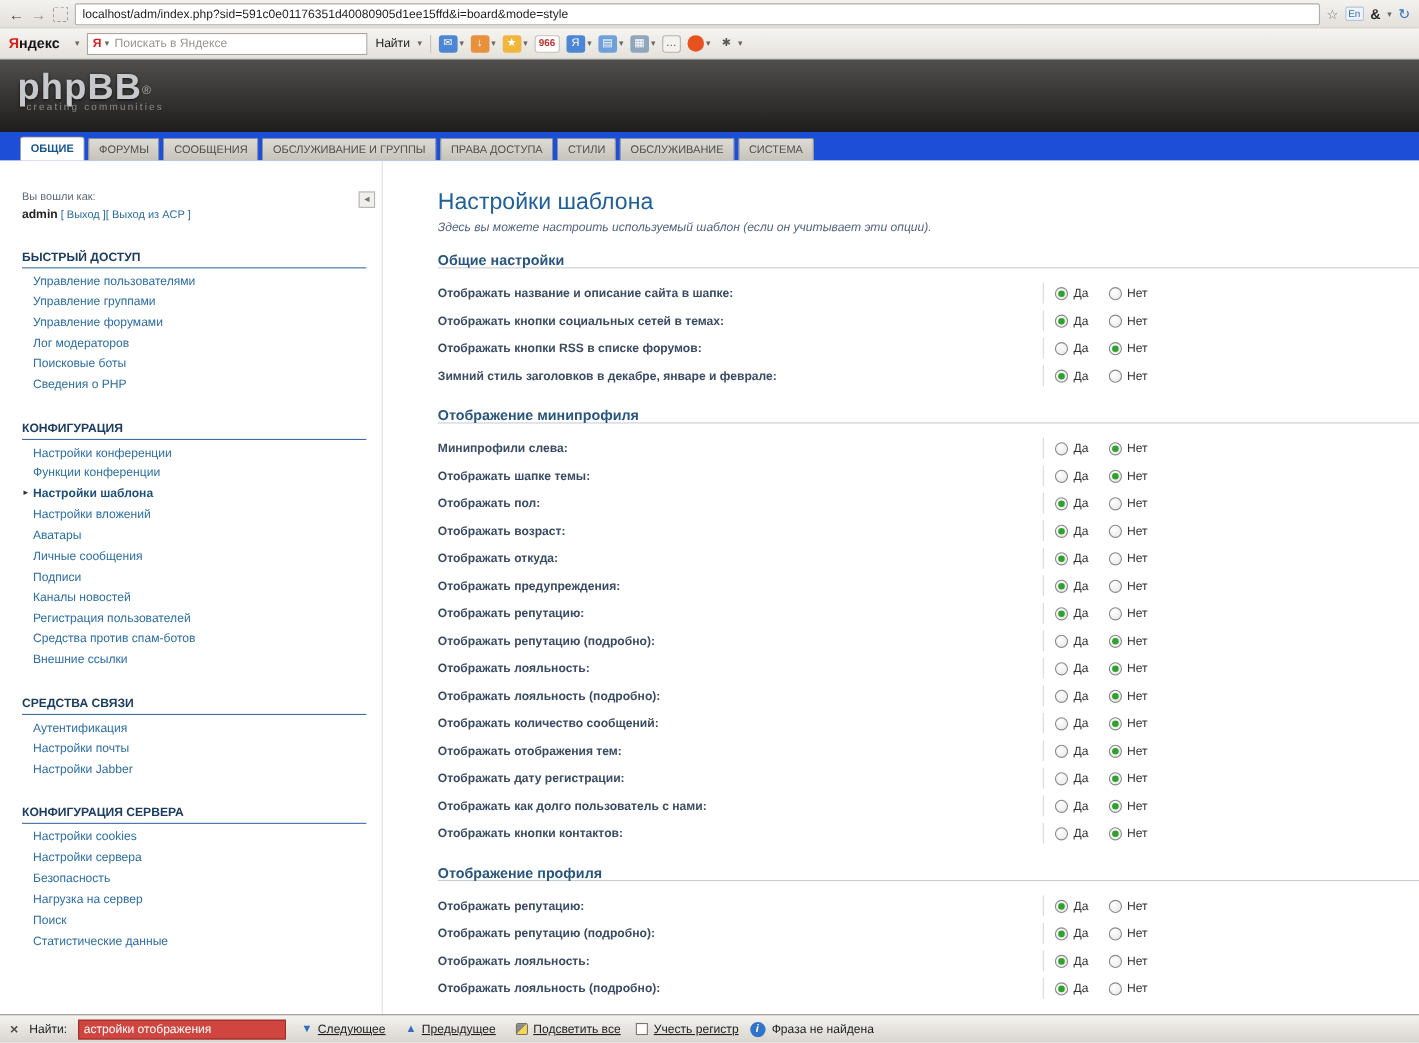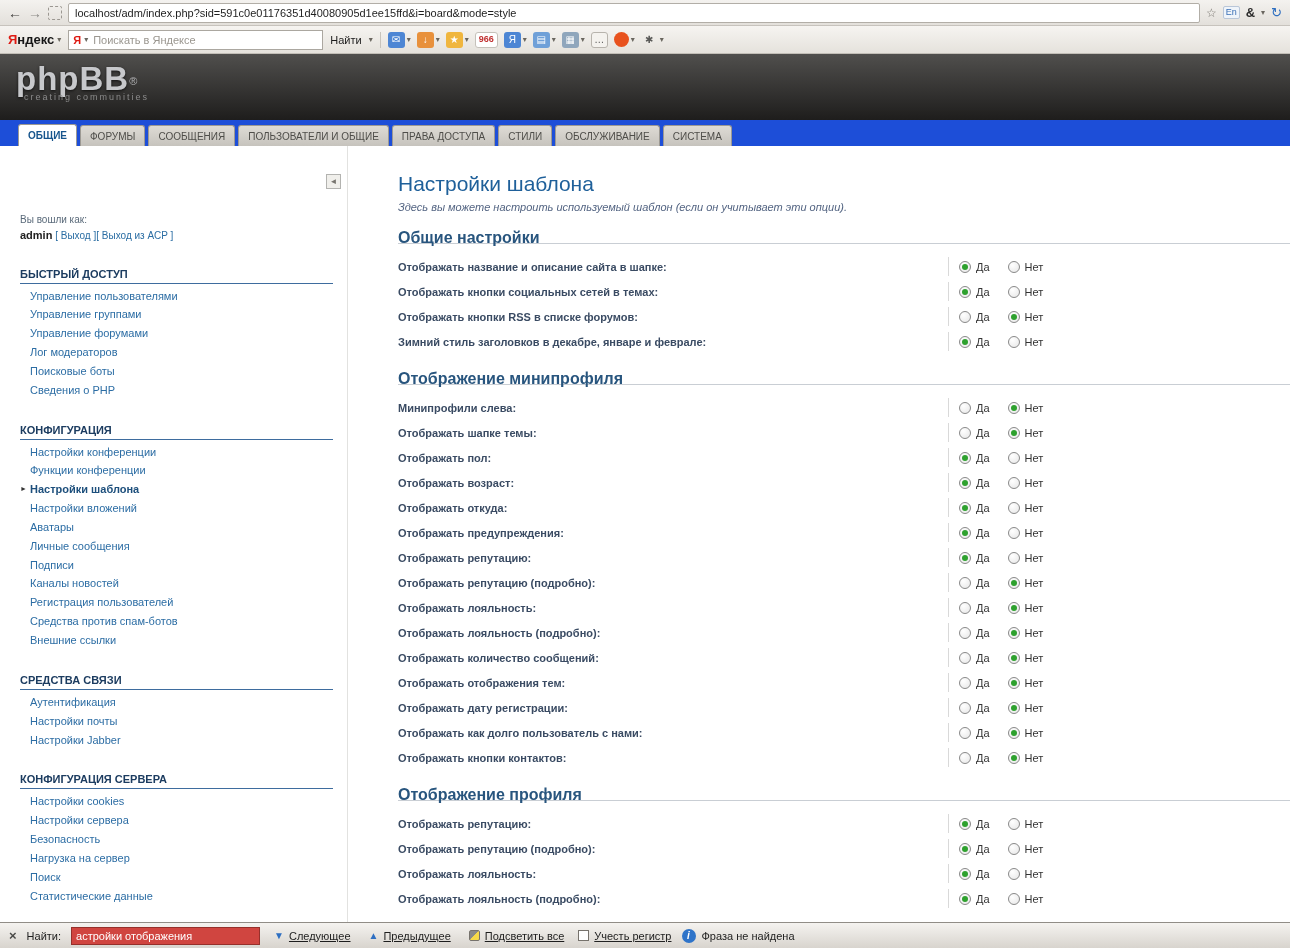--- a/index.html
+++ b/index.html
@@ -32,21 +32,21 @@
   .right-ic.caret { font-size:8px; }
   .right-ic.reload { color:#2F6FC0; font-size:13px; }
 
   
   .yandex-bar {
     height:28px; min-height:28px;
     background:linear-gradient(#F6F4F1,#E5E2DC);
     border-bottom:1px solid #C2BEB7;
     display:flex; align-items:center; gap:7px; padding:0 8px;
   }
-  .y-logo { font-size:13px; font-weight:bold; color:#151515; cursor:pointer; display:flex; align-items:center; gap:3px; }
+  .y-logo { font-size:13px; font-weight:bold; color:#151515; cursor:pointer; display:flex; align-items:center; gap:14px; }
   .y-red { color:#DE1A12; }
   .caret { font-size:8px; color:#6A665F; }
   .y-search {
     width:255px; height:20px; background:#fff; border:1px solid #ABA7A0;
     display:flex; align-items:center; gap:3px; padding:0 4px;
   }
   .y-search .y-ico { color:#DE1A12; font-weight:bold; font-size:11px; }
   .y-search input { border:0; outline:0; flex:1; font-size:11px; color:#333; background:transparent; font-family:inherit; }
   .y-search input::placeholder { color:#9A968F; }
   .y-find { font-size:11px; color:#1C1C1C; cursor:pointer; }
@@ -82,21 +82,21 @@
     padding:5px 9px 4px; font-size:10px; color:#4E4D49; cursor:pointer; white-space:nowrap;
   }
   .tab.active { background:#fff; color:#17558D; font-weight:bold; padding-bottom:5px; }
 
   
   .content { flex:1; display:flex; overflow:hidden; background:#fff; }
   .sidebar {
     width:348px; min-width:348px; padding:26px 14px 0 20px;
     position:relative; border-right:1px solid #E2E2E0; overflow:hidden;
   }
-  .login-info { font-size:10px; color:#5A6A7A; line-height:1.5;margin-top:40px; }
+  .login-info { font-size:10px; color:#5A6A7A; line-height:1.5; }
   .login-info b { color:#222; font-size:11px; }
   .login-info a { color:#2A6DA3; text-decoration:none; cursor:pointer; }
   .collapse-btn {
     position:absolute; top:28px; right:6px; width:15px; height:15px;
     border:1px solid #B3B3B0; background:#F0EFEB; color:#77756F; font-size:8px;
     display:flex; align-items:center; justify-content:center; cursor:pointer;
   }
   .menu-title {
     margin:24px 0 3px; font-size:11px; font-weight:bold; color:#1C3C60;
     border-bottom:1px solid #3E6C9E; padding-bottom:3px;
@@ -105,21 +105,21 @@
   .menu-list li { padding:2px 0 2px 10px; font-size:11px; position:relative; line-height:1.35; }
   .menu-list a { color:#2C6DA4; text-decoration:none; cursor:pointer; }
   .menu-list li.active a { font-weight:bold; color:#1D4F7C; }
   .active-arrow { position:absolute; left:0; top:4px; font-size:7px; color:#333; }
 
   .main { flex:1; padding:26px 0 0 50px; overflow:hidden; }
   .page-title { margin:0; font-size:21px; font-weight:normal; color:#1F609A; }
   .desc { margin:5px 0 0; font-size:11px; color:#536482;font-style:italic; }
 
   .fieldset { margin-top:30px; border-top:1px solid #C9CED4; position:relative; padding-top:10px; }
-  .legend { position:absolute; top:-15px; left:0; font-size:16px; font-weight:bold; color:#28557E; }
+  .legend { position:absolute; top:-15px; left:0; font-size:13px; font-weight:bold; color:#28557E; }
   .opt-row { display:flex; align-items:center; height:25px; }
   .opt-label { width:550px; min-width:550px; font-size:11px; font-weight:bold; color:#3A4B63; padding-right:20px; }
   .opt-controls { display:flex; align-items:center; height:19px; border-left:1px solid #D9D9D9; padding-left:10px; gap:18px; }
   .radio-opt { display:flex; align-items:center; gap:5px; font-size:11px; color:#333; }
   .radio {
     width:12px; height:12px; border:1px solid #898989; border-radius:50%;
     background:radial-gradient(circle at 35% 30%, #fff, #E6E6E6); position:relative; cursor:pointer;
   }
   .radio.checked::after {
     content:""; position:absolute; left:2px; top:2px; width:6px; height:6px;
@@ -232,21 +232,21 @@
     <div>
       <span class="logo-main">phpBB</span><span class="logo-reg">®</span>
       <div class="logo-sub">creating communities</div>
     </div>
   </div>
 
   <div class="tab-bar">
       <div class="tab active">ОБЩИЕ</div>
       <div class="tab">ФОРУМЫ</div>
       <div class="tab">СООБЩЕНИЯ</div>
-      <div class="tab">ПОЛЬЗОВАТЕЛИ И ОБЩИЕ</div>
+      <div class="tab">ОБСЛУЖИВАНИЕ И ГРУППЫ</div>
       <div class="tab">ПРАВА ДОСТУПА</div>
       <div class="tab">СТИЛИ</div>
       <div class="tab">ОБСЛУЖИВАНИЕ</div>
       <div class="tab">СИСТЕМА</div>
     </div>
 
   <div class="content">
 
     <div class="sidebar">
       <div class="login-info">

